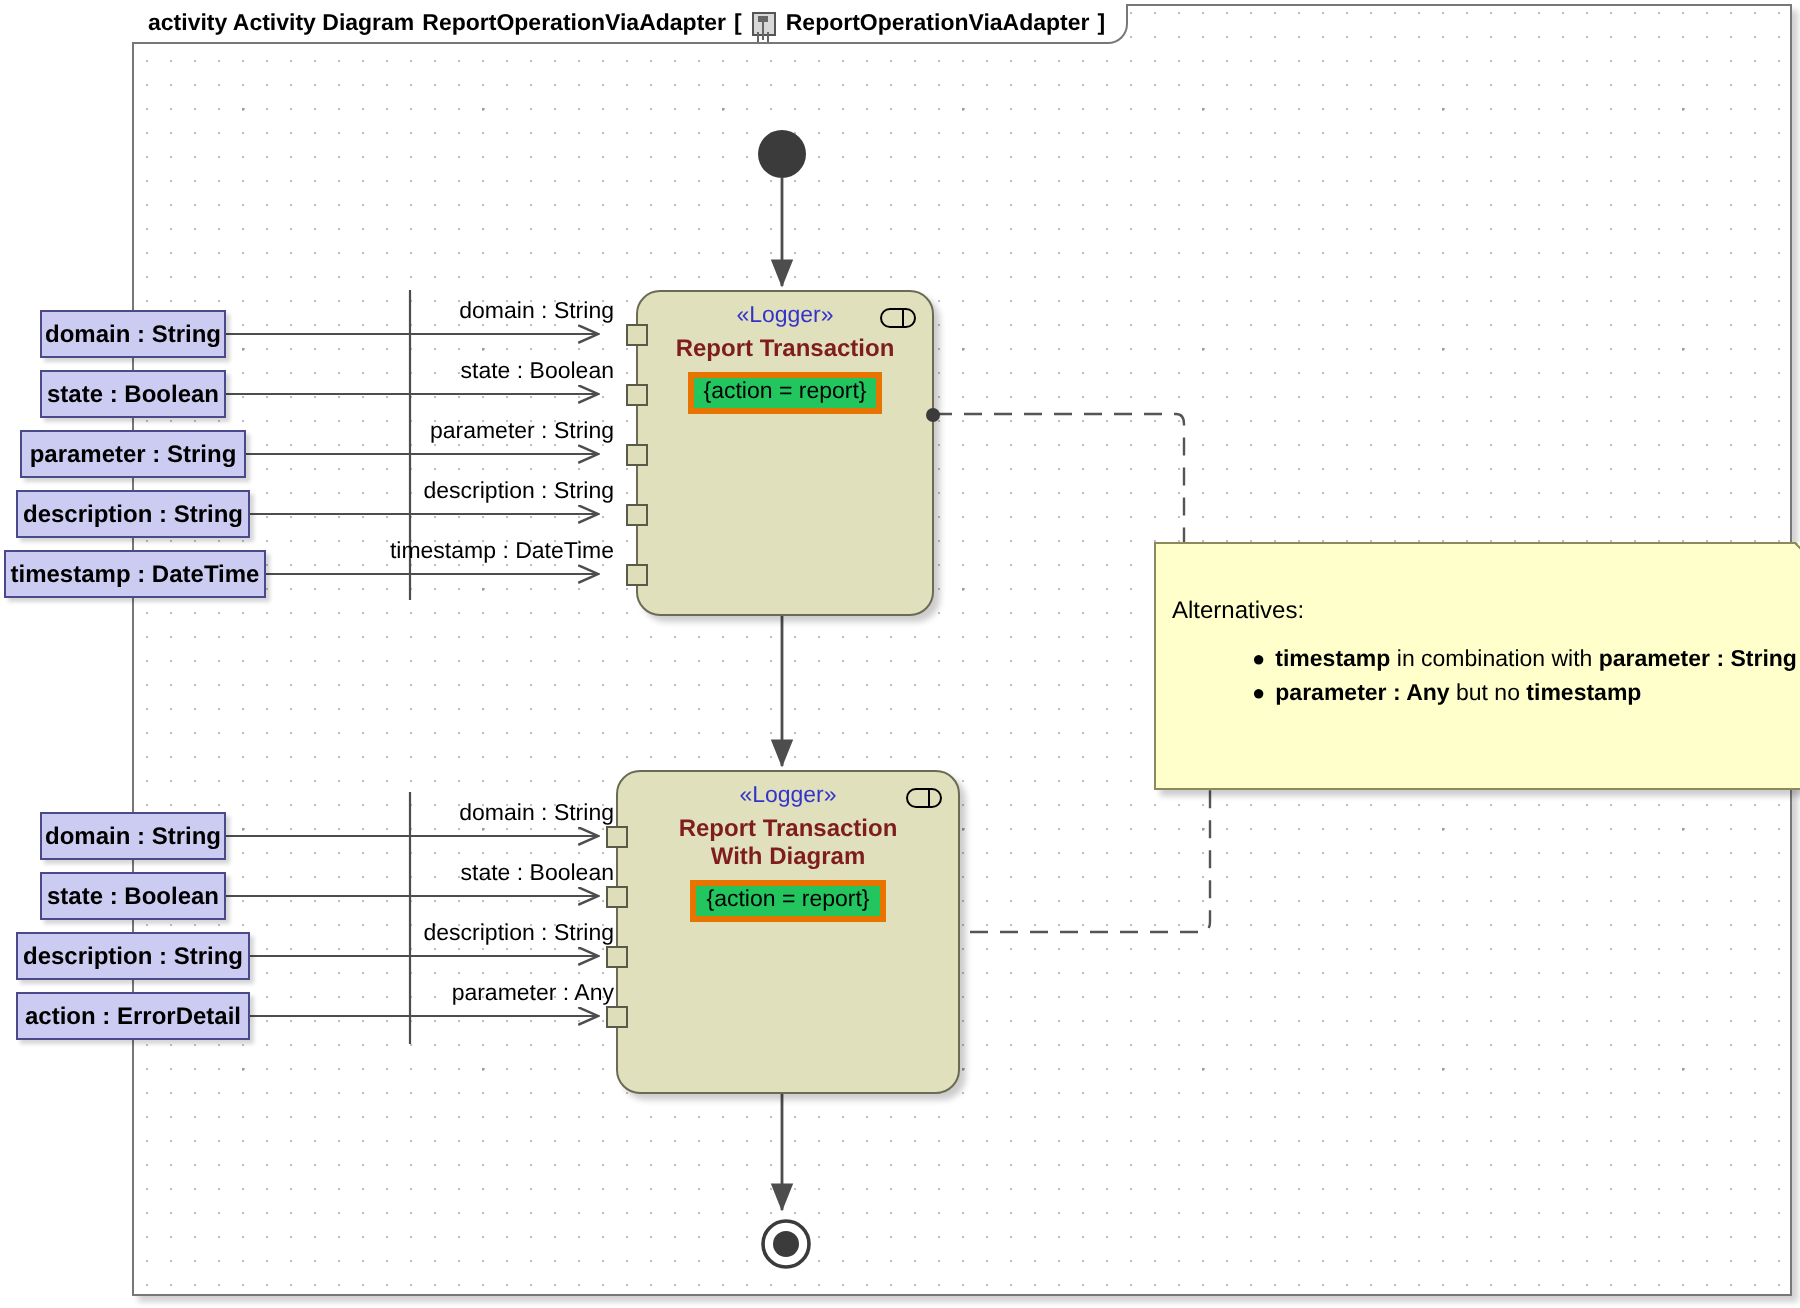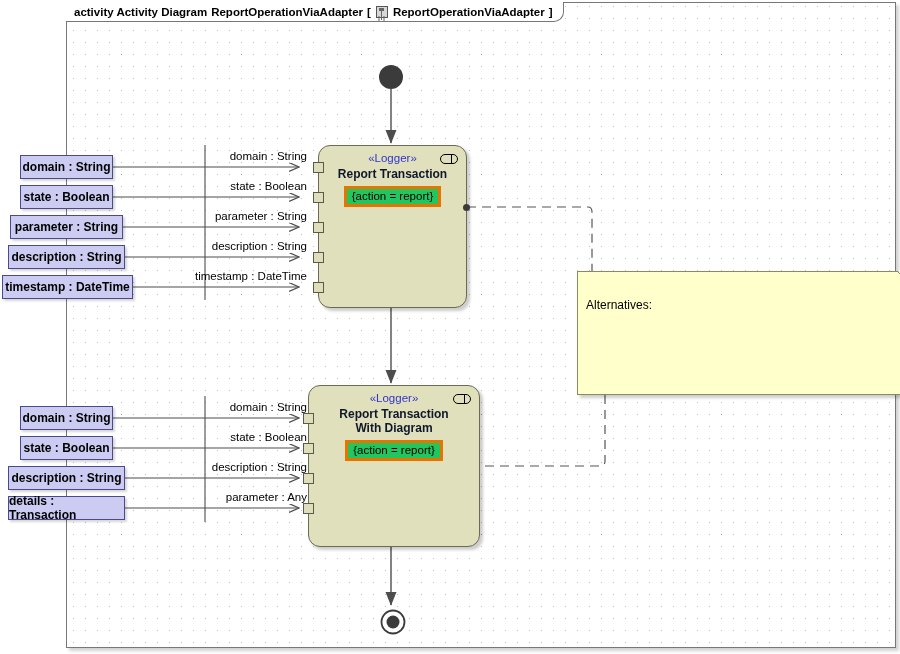--- a/index.html
+++ b/index.html
@@ -95,21 +95,21 @@
     box-shadow: 3px 3px 3px rgba(0,0,0,0.20);
   }
   .act-stereo {
     text-align: center;
     color: #3333cc;
     font-size: 11.5px;
     margin-top: 6px;
   }
   .act-title {
     text-align: center;
-    color: #0f172a;
+    color: #7f1d1d;
     font-size: 12px;
     font-weight: bold;
     line-height: 14px;
     margin-top: 3px;
   }
   .act-constraint {
     margin: 5px auto 0 auto;
     display: table;
     border: 3px solid #e87400;
     background: #22c55e;
@@ -319,28 +319,36 @@
 
   <div class="edge-label" style="left:150px; top:150px; width:157px;">domain : String</div>
   <div class="edge-label" style="left:150px; top:180px; width:157px;">state : Boolean</div>
   <div class="edge-label" style="left:150px; top:210px; width:157px;">parameter : String</div>
   <div class="edge-label" style="left:150px; top:240px; width:157px;">description : String</div>
   <div class="edge-label" style="left:150px; top:270px; width:157px;">timestamp : DateTime</div>
 
   <div class="param-box" style="left:20px; top:406px; width:93px;">domain : String</div>
   <div class="param-box" style="left:20px; top:436px; width:93px;">state : Boolean</div>
   <div class="param-box" style="left:8px;  top:466px; width:117px;">description : String</div>
-  <div class="param-box" style="left:8px;  top:496px; width:117px;">details : Transaction</div>
+  <div class="param-box" style="left:8px;  top:496px; width:117px;">action : ErrorDetail</div>
 
   <div class="edge-label" style="left:140px; top:401px; width:167px;">domain : String</div>
   <div class="edge-label" style="left:140px; top:431px; width:167px;">state : Boolean</div>
   <div class="edge-label" style="left:140px; top:461px; width:167px;">description : String</div>
   <div class="edge-label" style="left:140px; top:491px; width:167px;">parameter : Any</div>
 
   <div class="note" style="left:545px; top:271px; width:339px; height:124px;margin-left:32px;">
     <div class="note-fold"></div>
     <svg class="note-fold-line" viewBox="0 0 19 19">
       <path d="M0.5,0.5 L19,19" fill="none" stroke="#8a8a5a" stroke-width="1"></path>
     </svg>
     <div class="note-title">Alternatives:</div>
+    <div class="note-list">
+      <div class="note-row">
+        <span class="bullet">●</span><b>timestamp</b><span> in combination with </span><b>parameter : String</b>
+      </div>
+      <div class="note-row">
+        <span class="bullet">●</span><b>parameter : Any</b><span> but no </span><b>timestamp</b>
+      </div>
+    </div>
   </div>
 
 </div>
 
 </body></html>

